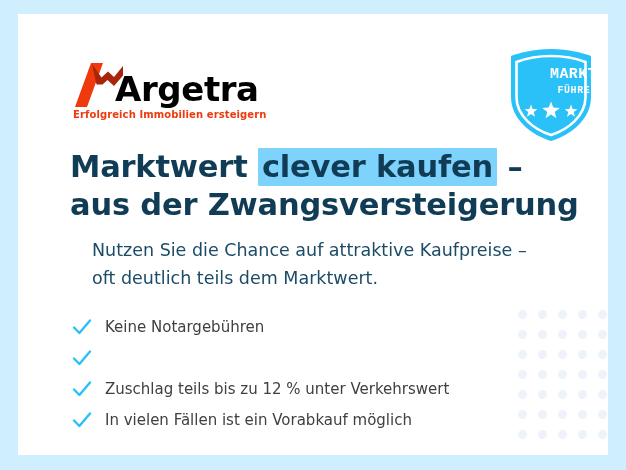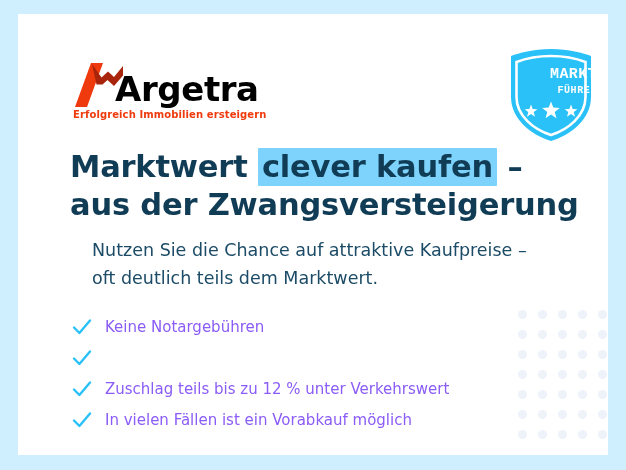--- a/index.html
+++ b/index.html
@@ -164,21 +164,21 @@
     align-items: center;
   }
   .check {
     width: 22px;
     height: 22px;
     flex: 0 0 22px;
     margin-right: 12px;
     display: block;
   }
   .bullet-label {
-    color: #8b5cf6;
+    color: #404040;
     font-size: 15px;
     line-height: 20px;
     white-space: nowrap;
     font-family: "DejaVu Sans", sans-serif;
   }
 </style>
 </head>
 <body>
 
 <div class="frame">

